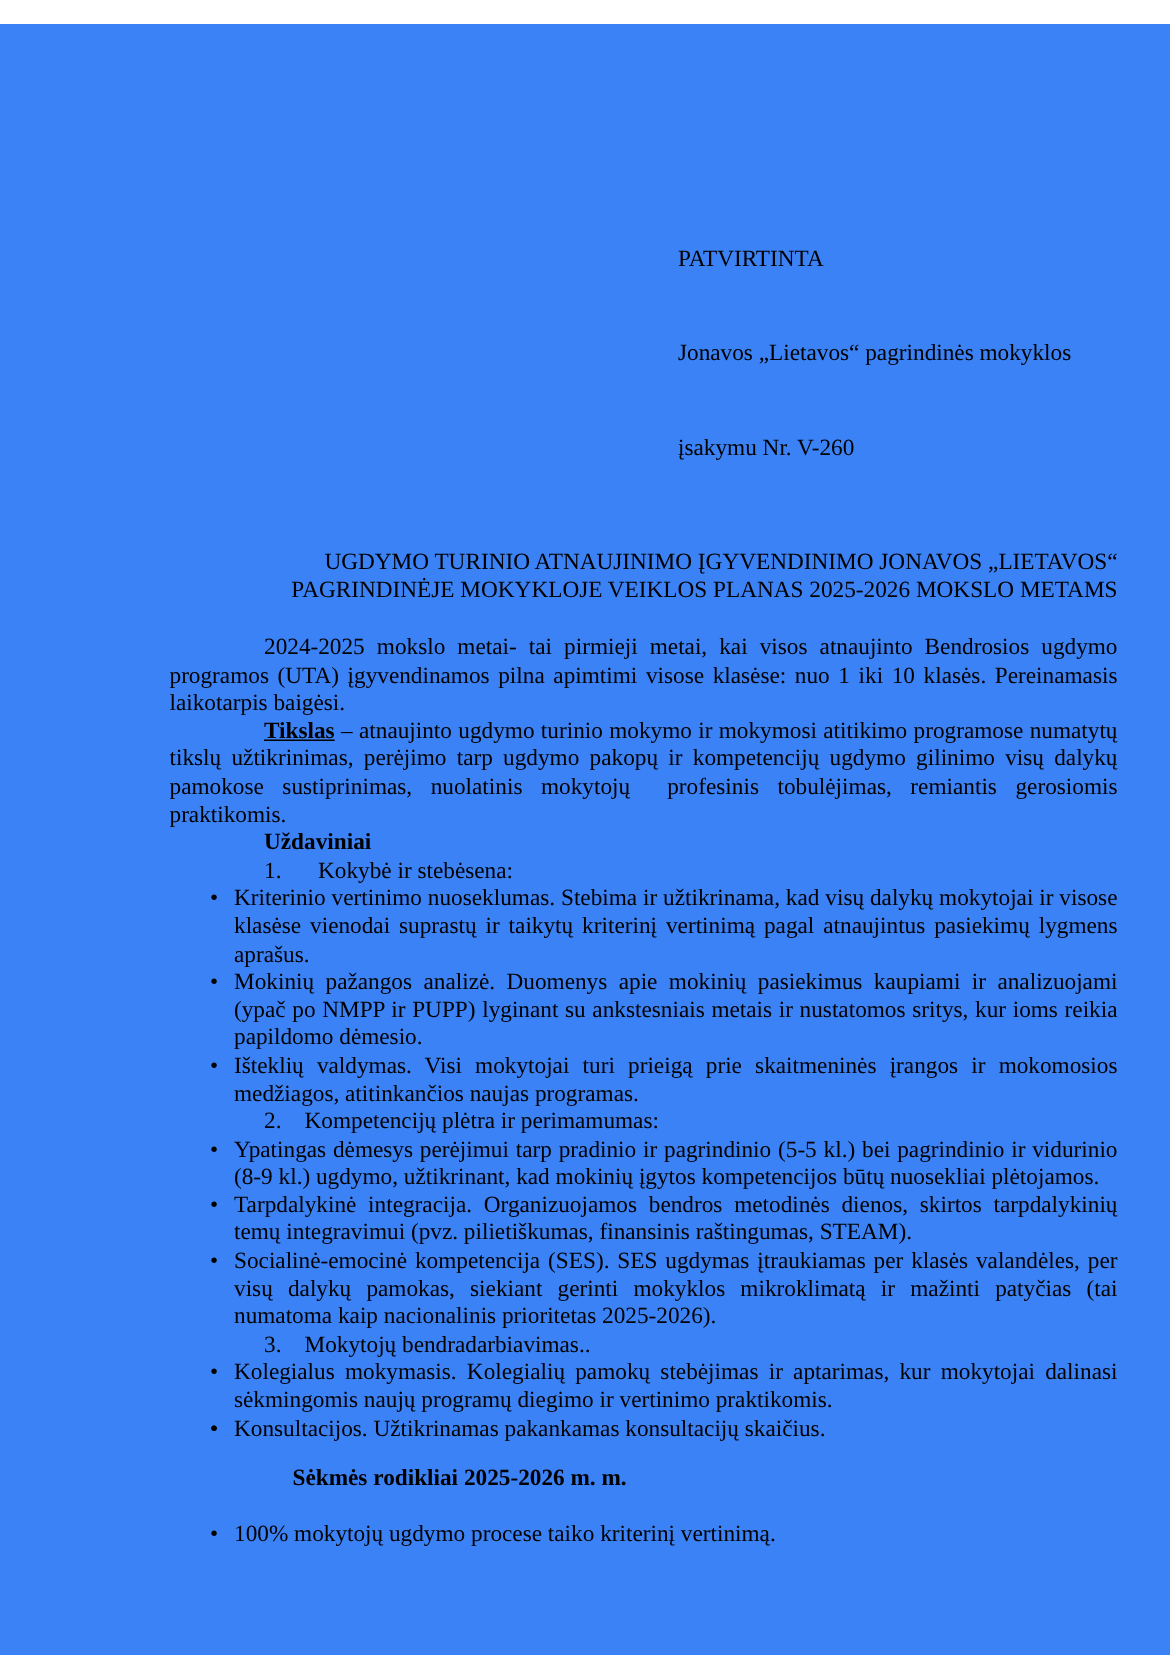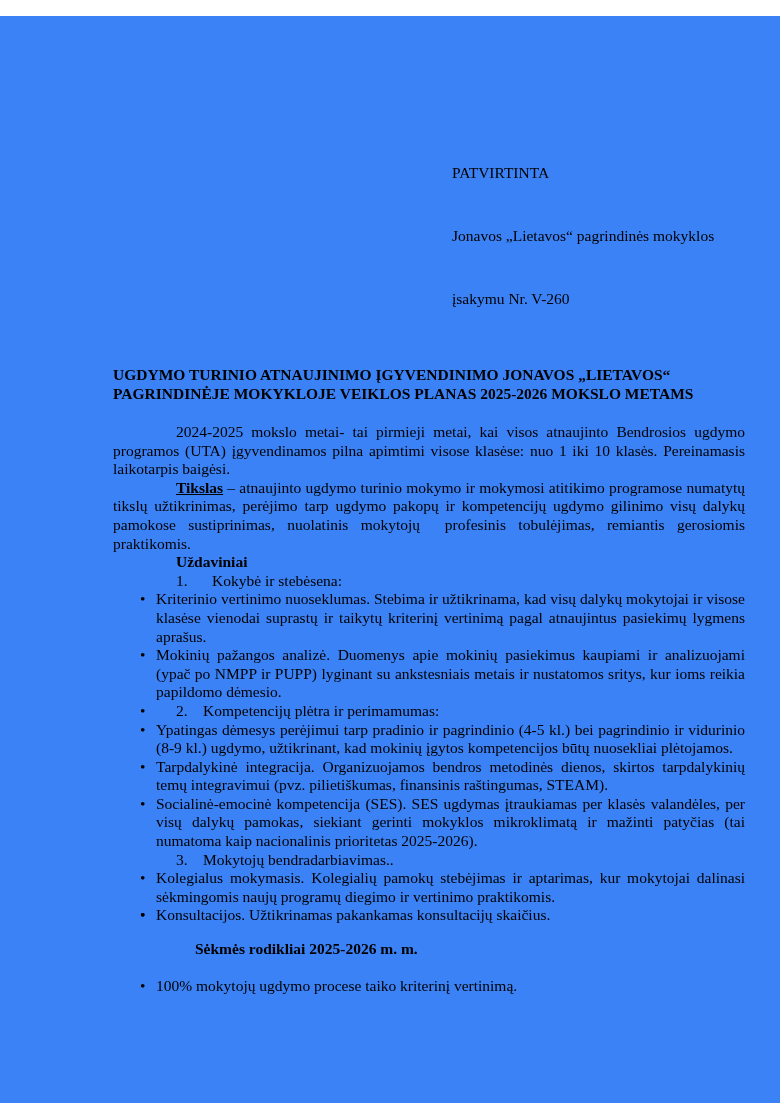--- a/index.html
+++ b/index.html
@@ -17,22 +17,22 @@
     padding: 104px 35px 0 113px;
     overflow: hidden;
   }
   .approval {
     margin-left: 339px;            
     line-height: 21px;
     white-space: pre-wrap;
   }
   .doc-title {
     margin: 14px 0 20px 0;
-    text-align: left;
-    font-weight: bold;
+    text-align: right;
+    font-weight: normal;
     font-size: 15.5px;
     line-height: 19px;
     white-space: pre-wrap;
   }
   .para {
     margin: 0;
     text-align: justify;
     text-indent: 63px;
     white-space: pre-wrap;
   }
@@ -92,27 +92,27 @@
 
   <p class="para"><span class="bold">Tikslas</span><span> – atnaujinto ugdymo turinio mokymo ir mokymosi atitikimo programose numatytų tikslų užtikrinimas, perėjimo tarp ugdymo pakopų ir kompetencijų ugdymo gilinimo visų dalykų pamokose sustiprinimas, nuolatinis mokytojų  profesinis tobulėjimas, remiantis gerosiomis praktikomis.</span></p>
 
   <p class="subheading">Uždaviniai</p>
 
   <p class="numbered num-wide"><span class="num">1.</span><span>Kokybė ir stebėsena:</span></p>
 
   <ul class="bullets">
     <li><span class="bullet">•</span><span>Kriterinio vertinimo nuoseklumas. Stebima ir užtikrinama, kad visų dalykų mokytojai ir visose klasėse vienodai suprastų ir taikytų kriterinį vertinimą pagal atnaujintus pasiekimų lygmens aprašus.</span></li>
     <li><span class="bullet">•</span><span>Mokinių pažangos analizė. Duomenys apie mokinių pasiekimus kaupiami ir analizuojami (ypač po NMPP ir PUPP) lyginant su ankstesniais metais ir nustatomos sritys, kur ioms reikia papildomo dėmesio.</span></li>
-    <li><span class="bullet">•</span></li>
+    <li><span class="bullet">•</span><span>Išteklių valdymas. Visi mokytojai turi prieigą prie skaitmeninės įrangos ir mokomosios medžiagos, atitinkančios naujas programas.</span></li>
   </ul>
 
   <p class="numbered"><span class="num">2.</span><span>Kompetencijų plėtra ir perimamumas:</span></p>
 
   <ul class="bullets">
-    <li><span class="bullet">•</span><span>Ypatingas dėmesys perėjimui tarp pradinio ir pagrindinio (4-5 kl.) bei pagrindinio ir vidurinio (8-9 kl.) ugdymo, užtikrinant, kad mokinių įgytos kompetencijos būtų nuosekliai plėtojamos.</span></li>
+    <li><span class="bullet">•</span><span>Ypatingas dėmesys perėjimui tarp pradinio ir pagrindinio (5-5 kl.) bei pagrindinio ir vidurinio (8-9 kl.) ugdymo, užtikrinant, kad mokinių įgytos kompetencijos būtų nuosekliai plėtojamos.</span></li>
     <li><span class="bullet">•</span><span>Tarpdalykinė integracija. Organizuojamos bendros metodinės dienos, skirtos tarpdalykinių temų integravimui (pvz. pilietiškumas, finansinis raštingumas, STEAM).</span></li>
     <li><span class="bullet">•</span><span>Socialinė-emocinė kompetencija (SES). SES ugdymas įtraukiamas per klasės valandėles, per visų dalykų pamokas, siekiant gerinti mokyklos mikroklimatą ir mažinti patyčias (tai numatoma kaip nacionalinis prioritetas 2025-2026).</span></li>
   </ul>
 
   <p class="numbered"><span class="num">3.</span><span>Mokytojų bendradarbiavimas..</span></p>
 
   <ul class="bullets">
     <li><span class="bullet">•</span><span>Kolegialus mokymasis. Kolegialių pamokų stebėjimas ir aptarimas, kur mokytojai dalinasi sėkmingomis naujų programų diegimo ir vertinimo praktikomis.</span></li>
     <li><span class="bullet">•</span></li>
     <li><span class="bullet">•</span><span>Konsultacijos. Užtikrinamas pakankamas konsultacijų skaičius.</span></li>

